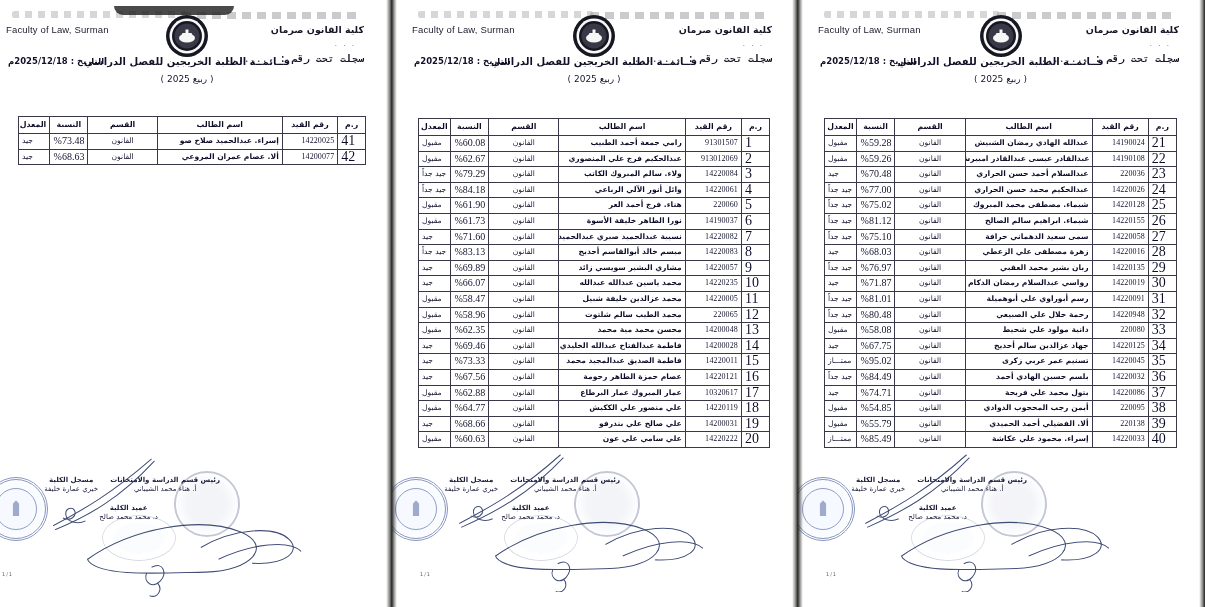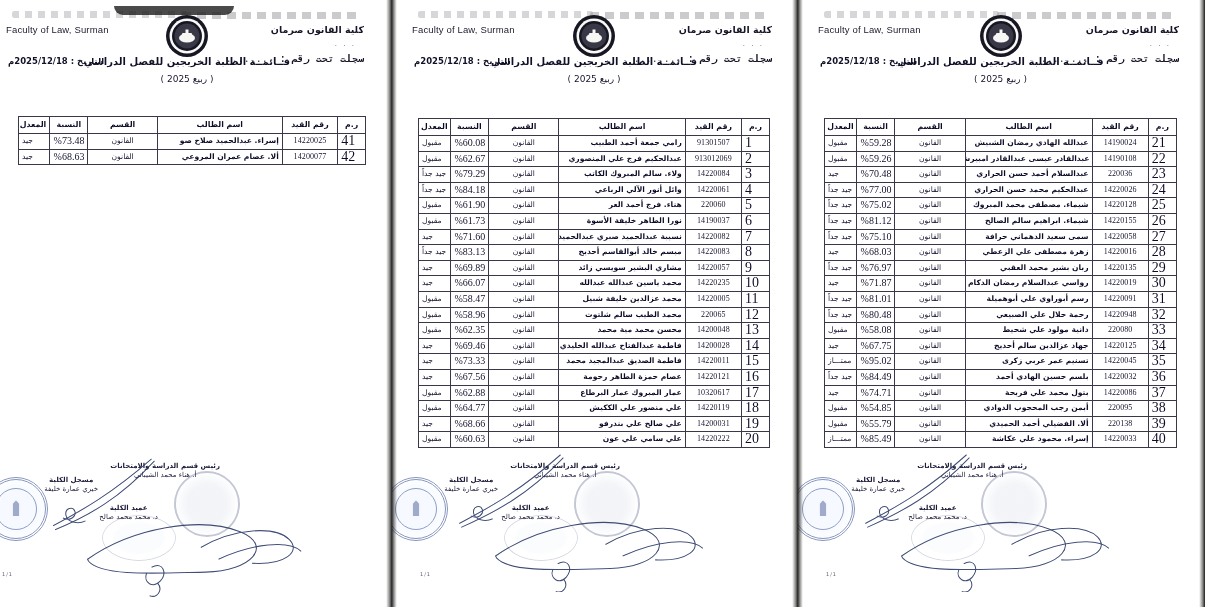--- a/index.html
+++ b/index.html
@@ -133,40 +133,40 @@
     height:16px;line-height:16px;
     letter-spacing:.4px;
   }
   col.c-no{width:8%;}
   col.c-id{width:16%;}
   col.c-name{width:36%;}
   col.c-dept{width:20%;}
   col.c-pct{width:11%;}
   col.c-grade{width:9%;}
   td.no{text-align:left;font-family:"Liberation Serif", serif;font-size:14px;}
-  td.id{text-align:center;font-family:"Liberation Serif", serif;font-size:8px;letter-spacing:.1px;}
+  td.id{text-align:right;font-family:"Liberation Serif", serif;font-size:8px;letter-spacing:.1px;}
   td.name{text-align:right;padding-right:4px;font-weight:bold;}
   td.dept{text-align:center;}
   td.pct{text-align:right;font-family:"Liberation Serif", serif;font-size:10px;direction:ltr;padding-right:5px;}
   td.grade{text-align:left;padding-left:4px;}
 
   
   .footer{
     position:absolute;
     left:0;right:0;bottom:4px;height:150px;
     direction:rtl;
   }
   .sig{
     position:absolute;
     text-align:center;
     font-size:7px;color:#20203c;line-height:1.35;
     white-space:nowrap;
   }
   .sig .role{font-weight:bold;}
-  .sig-exams{top:13px;right:168px;text-align:center;}
+  .sig-exams{top:27px;right:168px;text-align:center;}
   .page.left .sig-exams{right:160px;}
   .sig-registrar{top:27px;right:290px;}
   .page.left .sig-registrar{right:282px;}
   .sig-dean{top:55px;right:228px;}
   .page.left .sig-dean{right:222px;}
 
   .stamp{
     position:absolute;
     border-radius:50%;
     opacity:.62;

